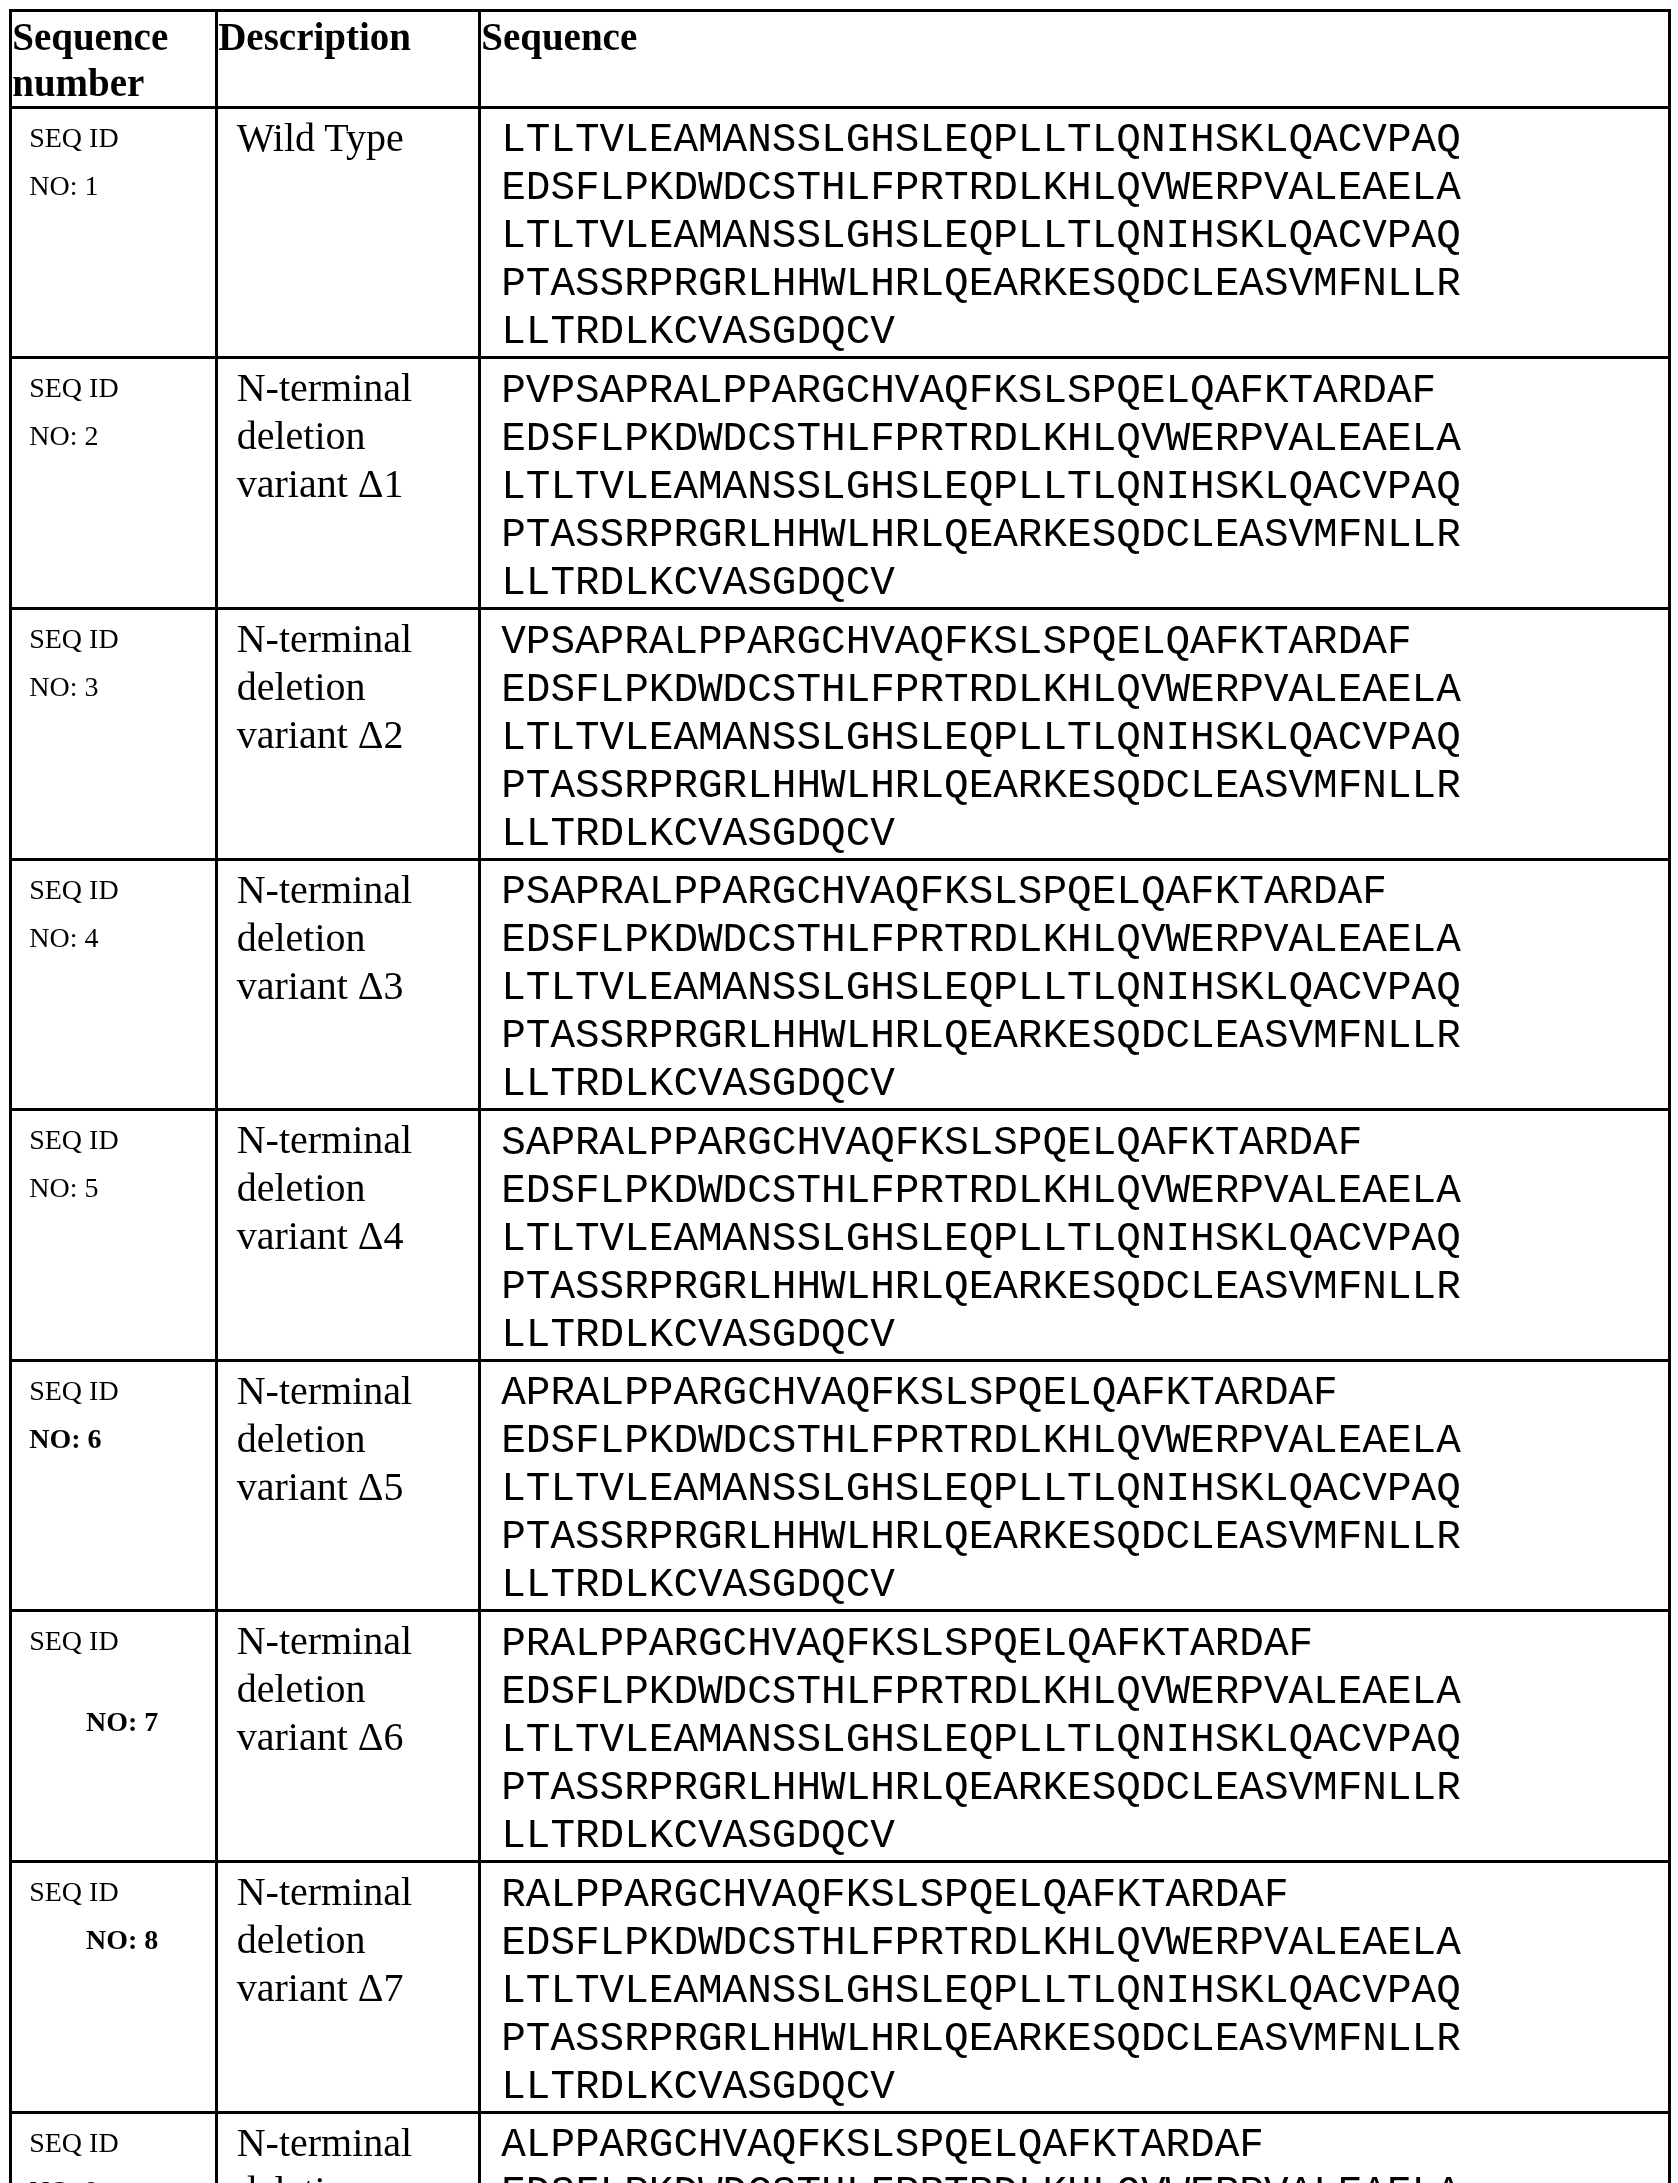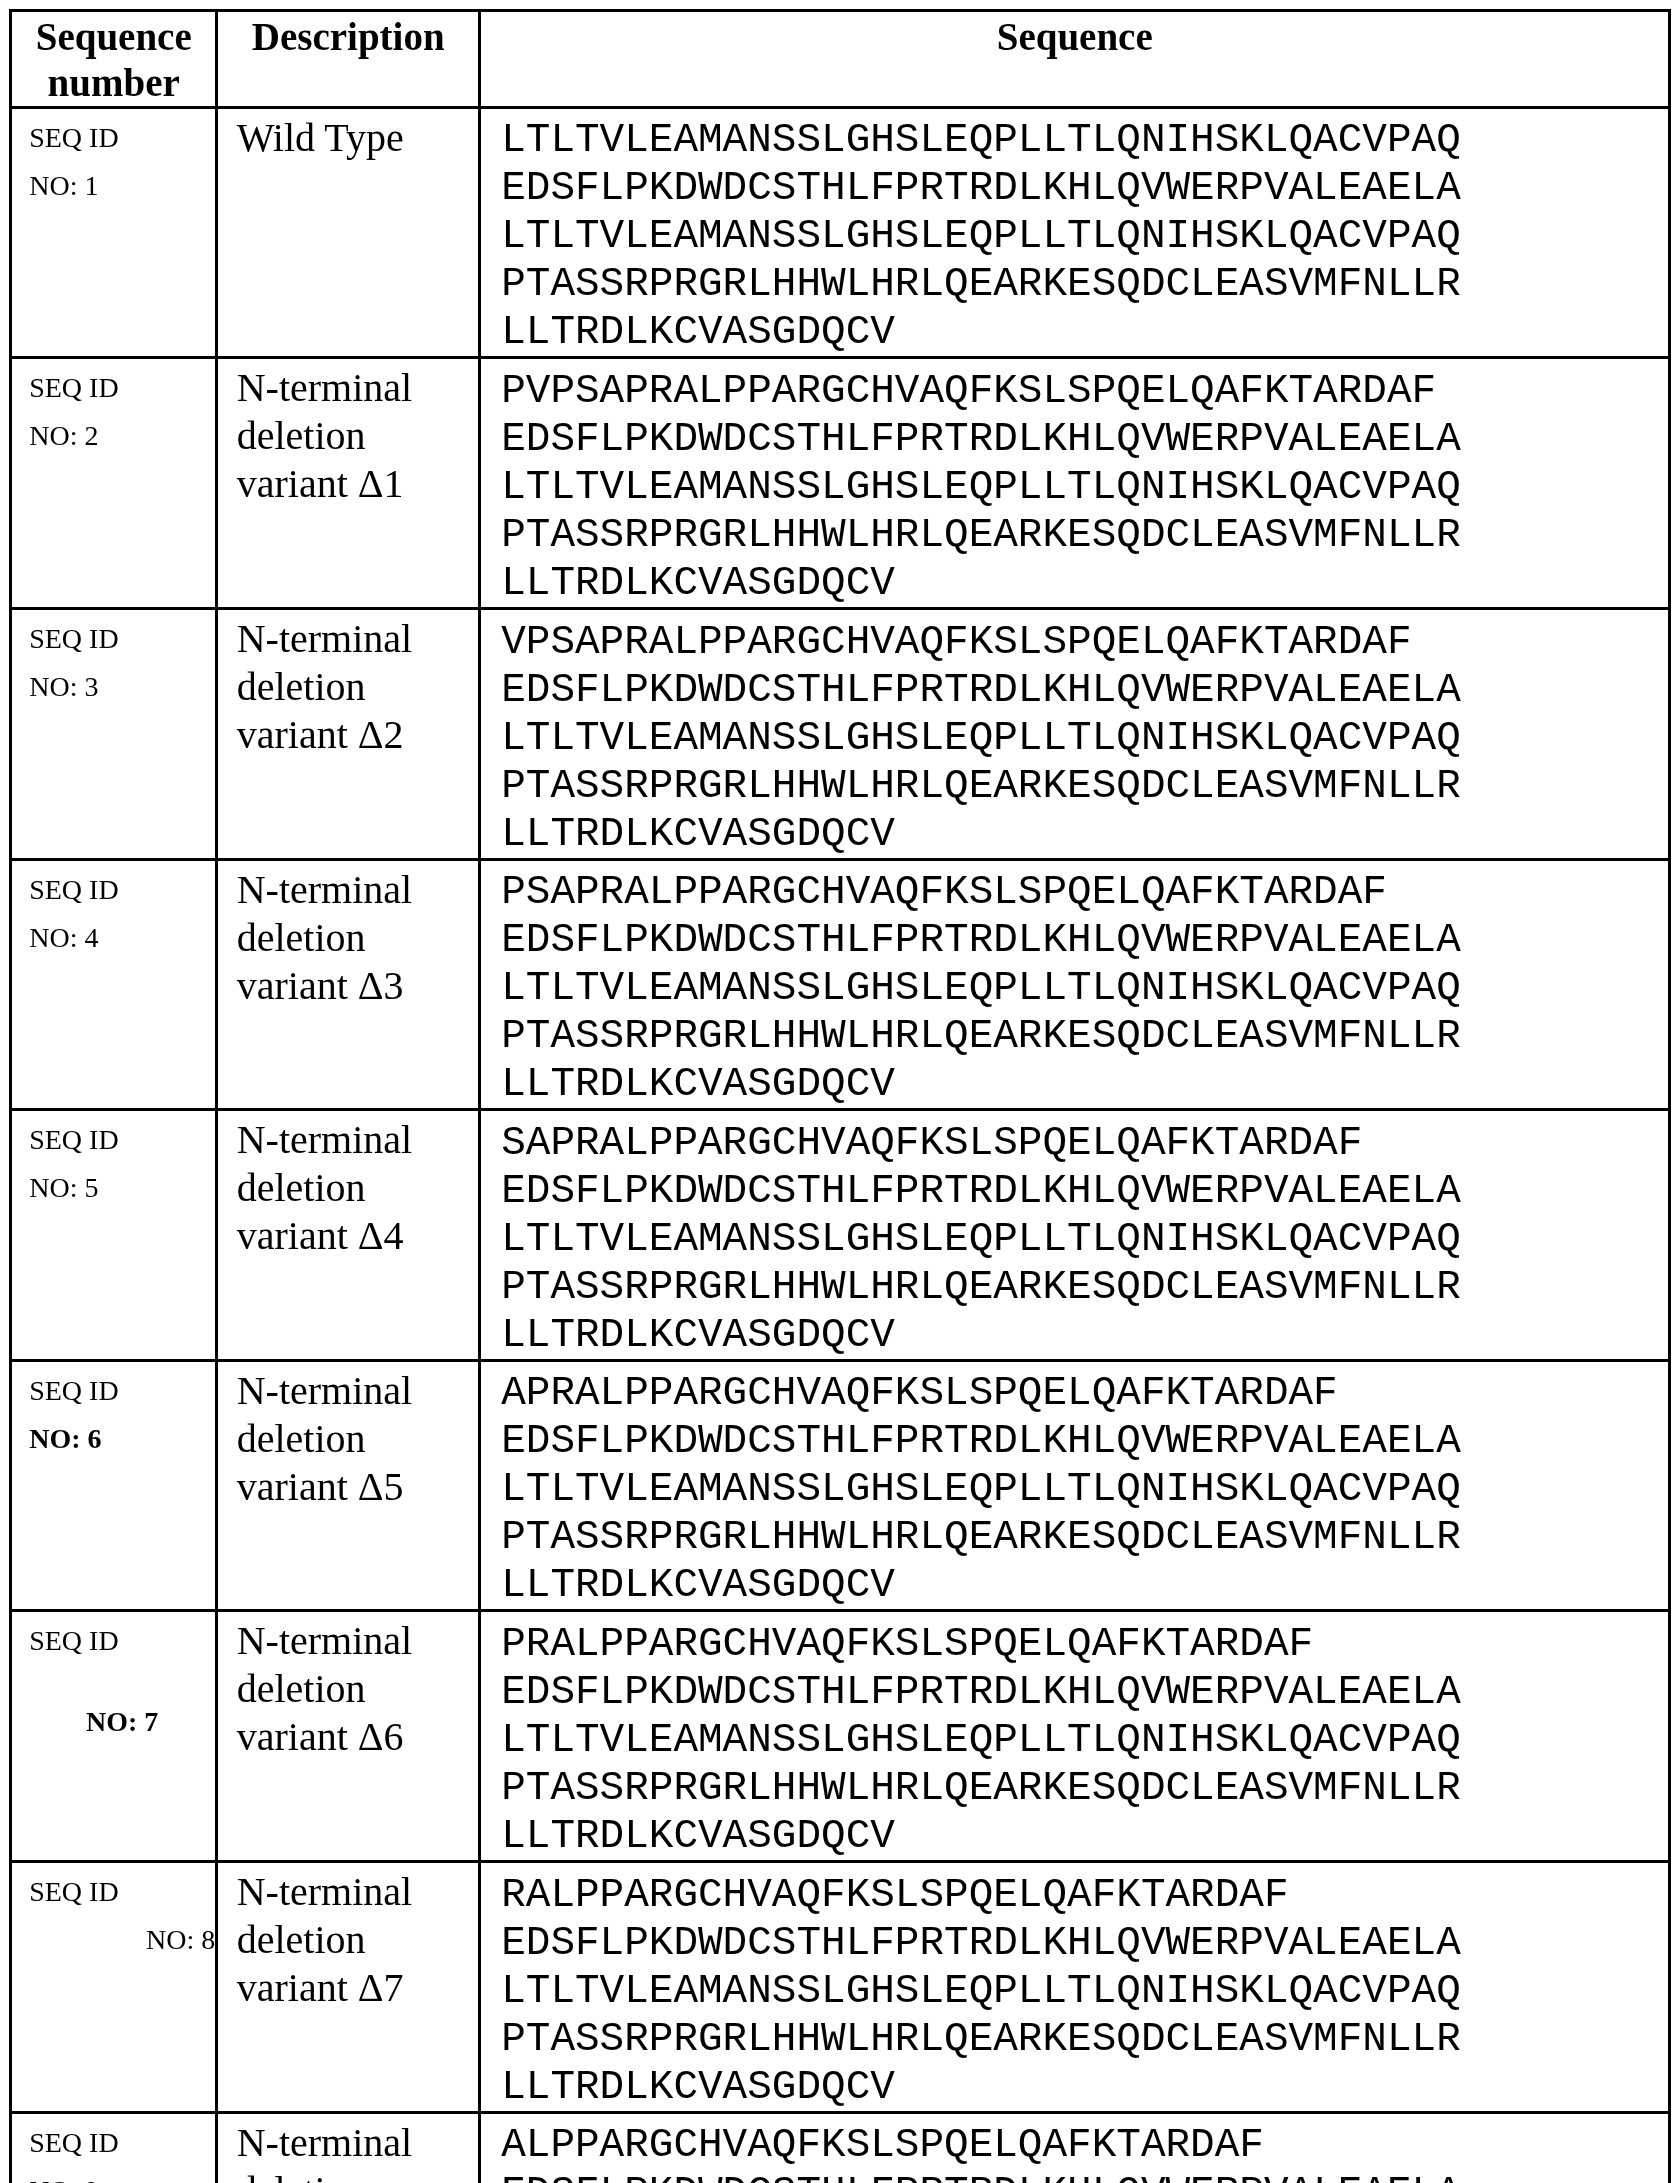--- a/index.html
+++ b/index.html
@@ -30,21 +30,21 @@
       border: 3.4px solid #000;
       vertical-align: top;
       padding: 0;
     }
     .seq-table th {
       height: 92px;
       font-family: "Liberation Serif", "DejaVu Serif", serif;
       font-weight: bold;
       font-size: 39px;
       line-height: 46px;
-      text-align: center;
+      text-align: left;
       padding-top: 1.7px;
     }
     .seq-table td {
       height: 237px;
     }
     .seq-table tr.last td {
       height: 138px;
     }
     .cell-text {
       font-family: "Liberation Serif", "DejaVu Serif", serif;
@@ -208,21 +208,21 @@
             <span class="seq-line">PRALPPARGCHVAQFKSLSPQELQAFKTARDAF</span>
             <span class="seq-line">EDSFLPKDWDCSTHLFPRTRDLKHLQVWERPVALEAELA</span>
             <span class="seq-line">LTLTVLEAMANSSLGHSLEQPLLTLQNIHSKLQACVPAQ</span>
             <span class="seq-line">PTASSRPRGRLHHWLHRLQEARKESQDCLEASVMFNLLR</span>
             <span class="seq-line">LLTRDLKCVASGDQCV</span>
           </div>
         </td>
       </tr>
       <tr>
         <td>
-          <div class="cell-text"><span class="head-line" style="font-weight: normal; text-align: left;">SEQ ID</span><span class="head-line" style="font-weight: normal; text-align: right;">NO: 8</span></div>
+          <div class="cell-text"><span class="head-line" style="font-weight: normal; text-align: left;">SEQ ID</span><span class="head-line" style="font-weight: bold; text-align: center;">NO: 8</span></div>
         </td>
         <td>
           <div class="desc-text"><span class="head-line">N-terminal</span><span class="head-line">deletion</span><span class="head-line">variant Δ7</span></div>
         </td>
         <td>
           <div class="seq-lines">
             <span class="seq-line">RALPPARGCHVAQFKSLSPQELQAFKTARDAF</span>
             <span class="seq-line">EDSFLPKDWDCSTHLFPRTRDLKHLQVWERPVALEAELA</span>
             <span class="seq-line">LTLTVLEAMANSSLGHSLEQPLLTLQNIHSKLQACVPAQ</span>
             <span class="seq-line">PTASSRPRGRLHHWLHRLQEARKESQDCLEASVMFNLLR</span>

